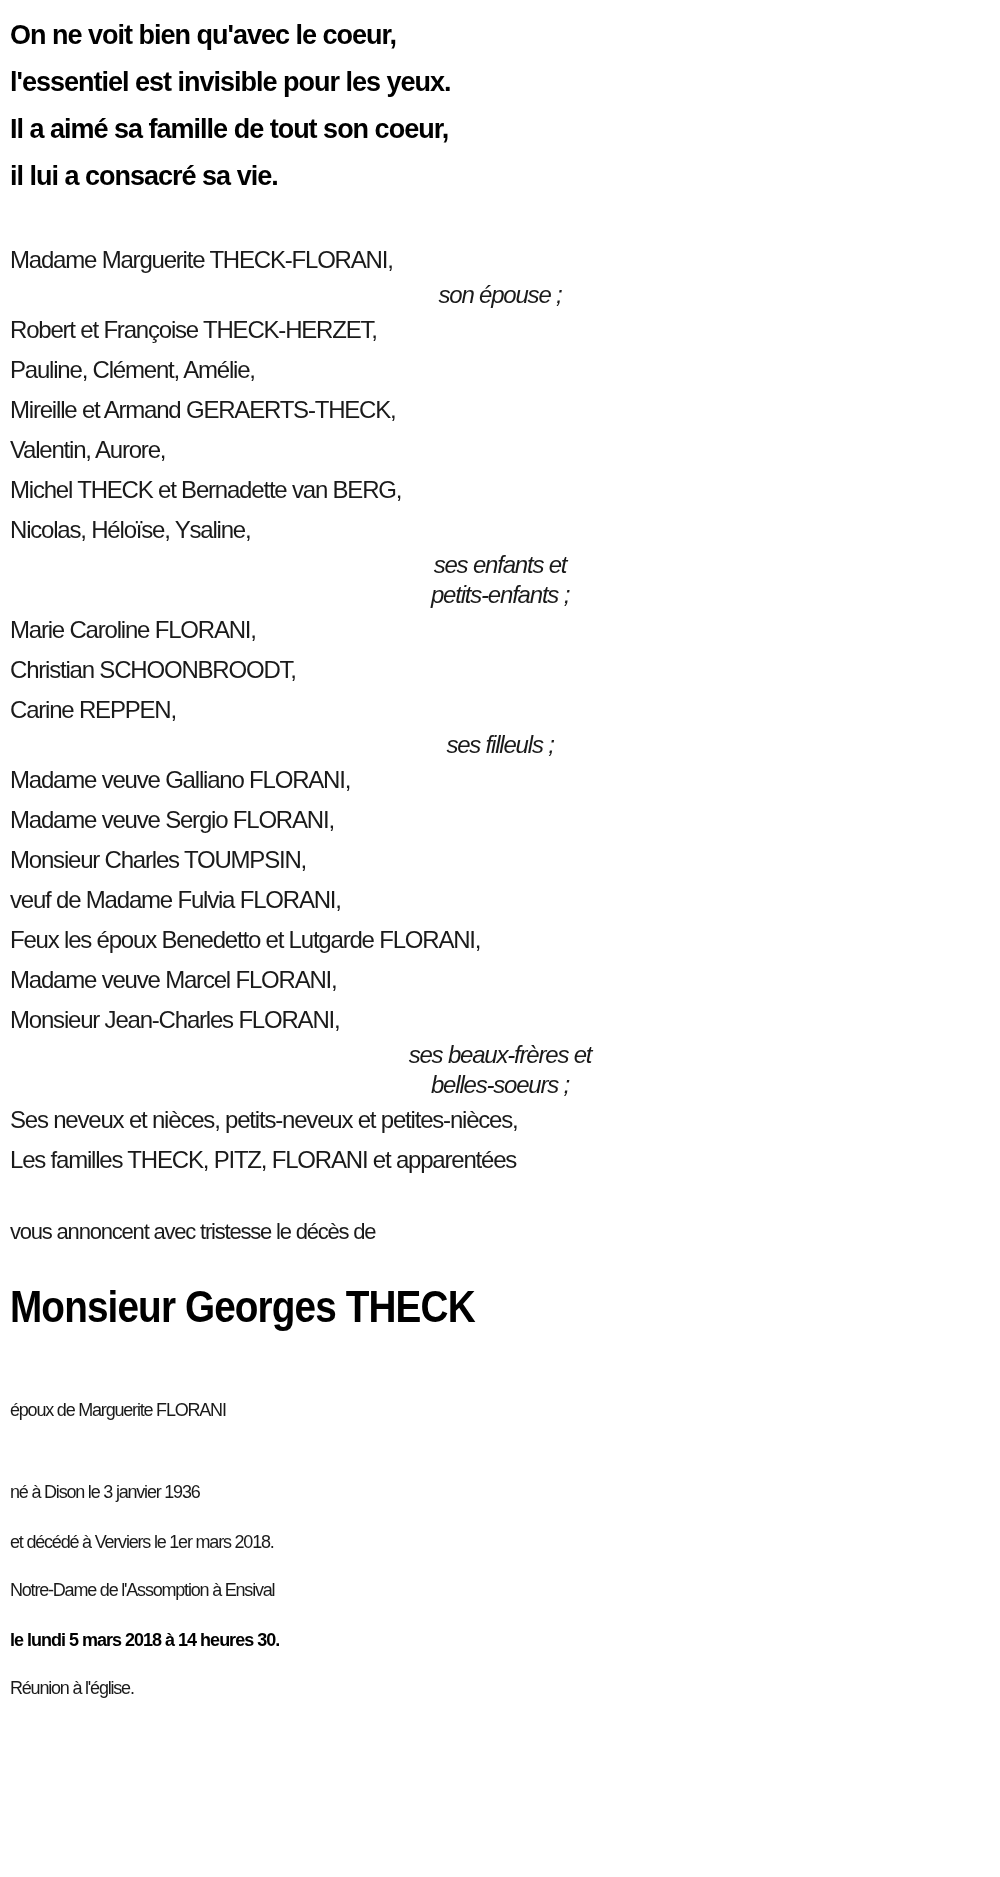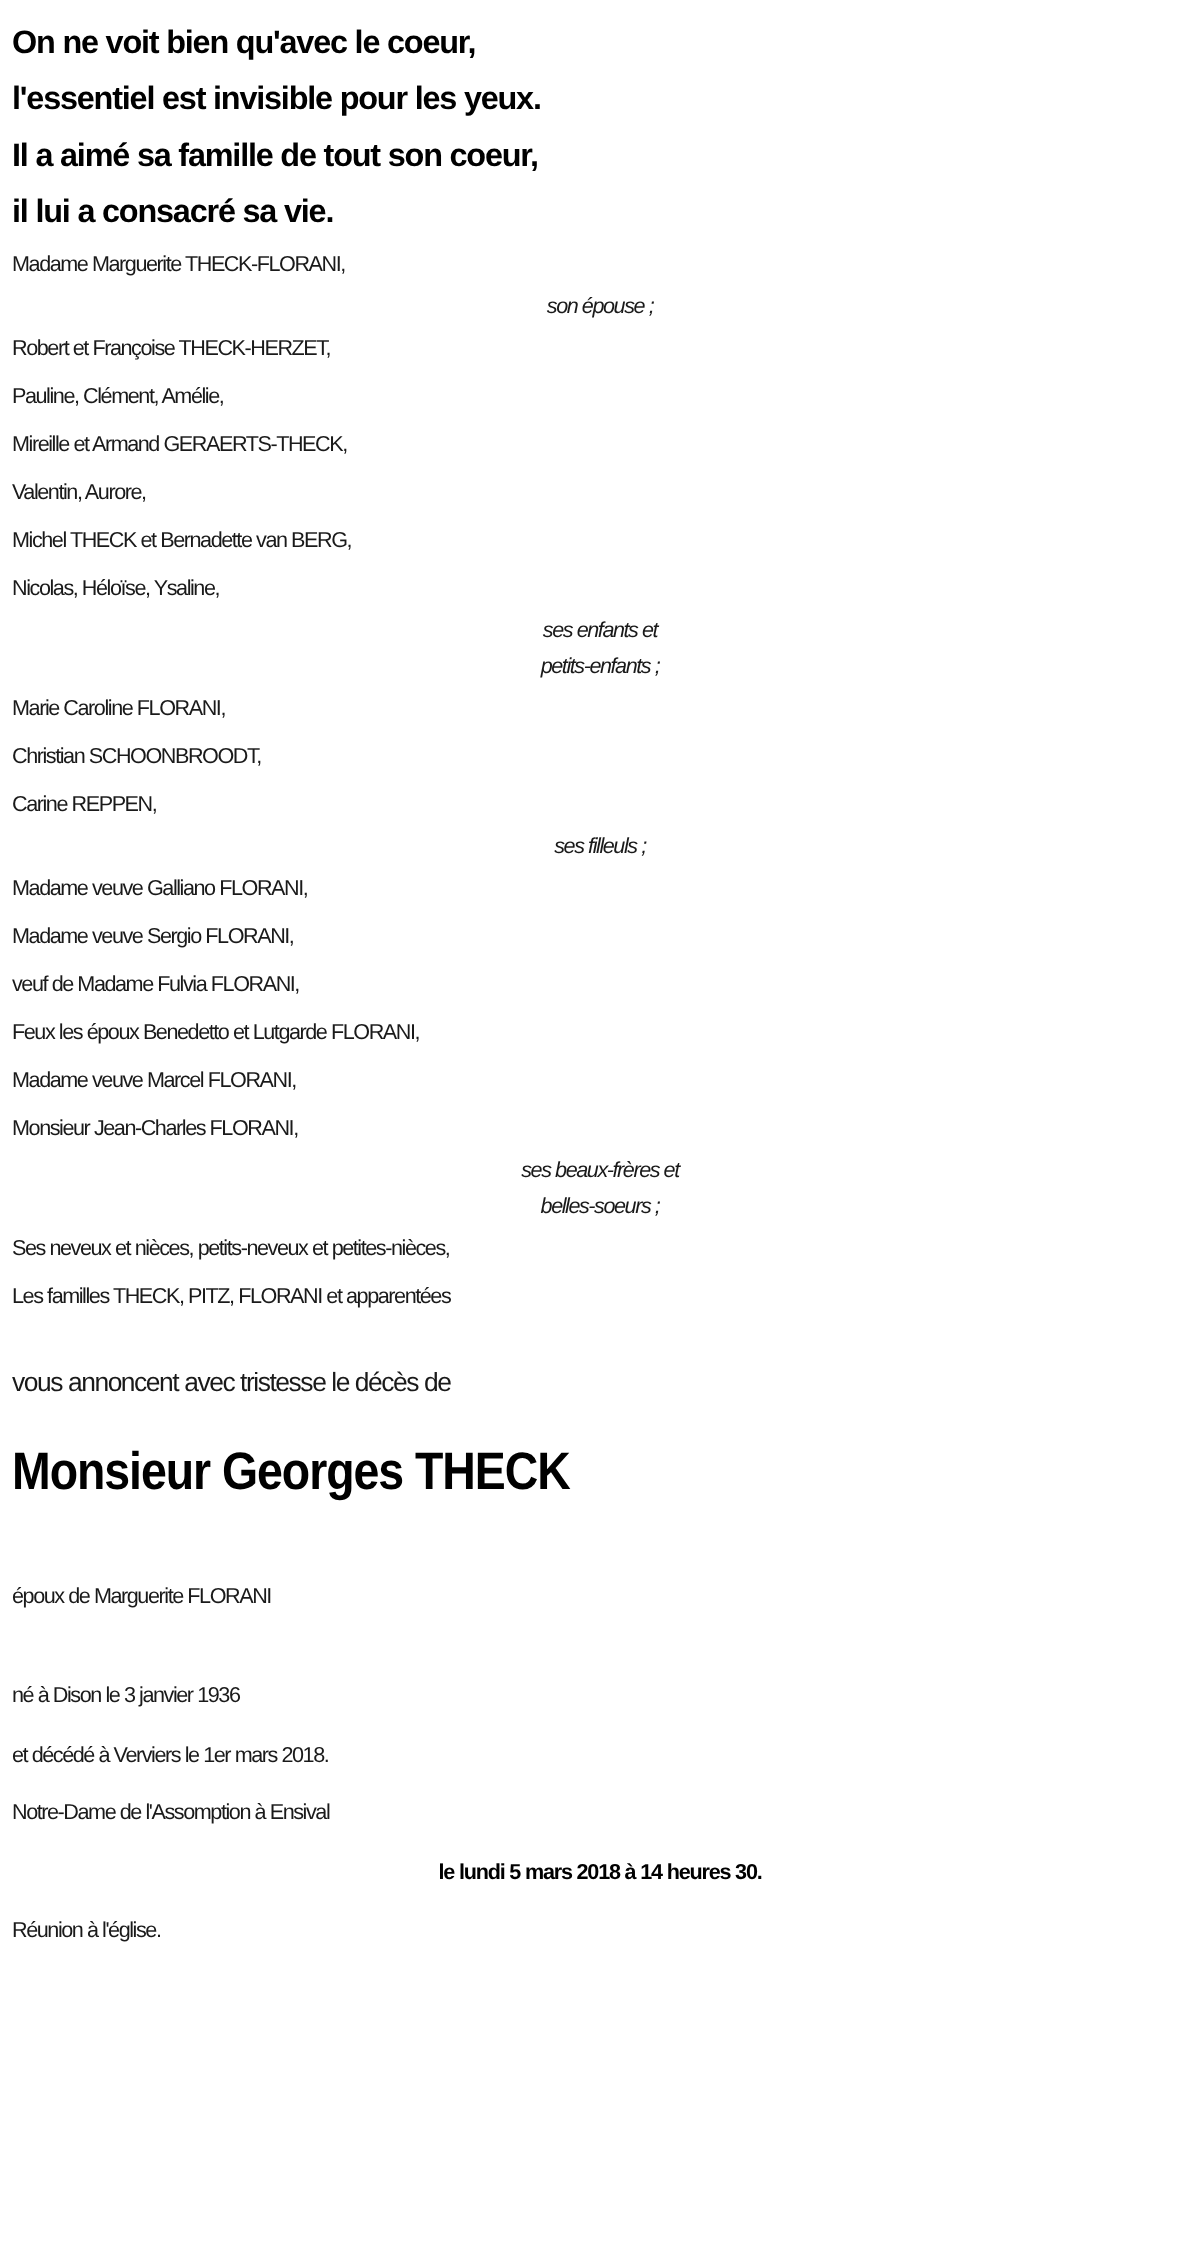--- a/index.html
+++ b/index.html
@@ -23,21 +23,22 @@
   
   .quote {
     color: #000000;
     font-weight: 700;
     font-size: 27px;
     line-height: 47px;
     letter-spacing: -1px;
   }
   
   .family {
-    font-size: 18px;
+    margin-top: 40px;
+    font-size: 24px;
     line-height: 40px;
     letter-spacing: -1.2px;
   }
   .name-line {
     text-align: left;
     white-space: nowrap;
   }
   .rel-line {
     text-align: center;
     font-style: italic;
@@ -68,21 +69,21 @@
   .body-text {
     font-size: 18px;
     line-height: 40px;
     letter-spacing: -1.2px;
   }
   .spouse-line   { margin-top: 48px; }
   .birth-line    { margin-top: 42px; }
   .death-line    { margin-top: 10px; }
   .repose-para   { margin-top: 10px; }
   .liturgy-para  { margin-top: 8px; }
-  .ceremony-line { margin-top: 10px; text-align: center; }
+  .ceremony-line { margin-top: 10px; }
   .meeting-line  { margin-top: 8px; }
   .b {
     font-weight: 700;
     color: #000000;
     letter-spacing: -1px;
   }
   .doc-line { white-space: nowrap; }
 </style>
 </head>
 <body>
@@ -117,20 +118,21 @@
     <div>
       <div class="name-line">Marie Caroline FLORANI,</div>
       <div class="name-line">Christian SCHOONBROODT,</div>
       <div class="name-line">Carine REPPEN,</div>
       <div class="rel-line">ses filleuls ;</div>
     </div>
 
     <div>
       <div class="name-line">Madame veuve Galliano FLORANI,</div>
       <div class="name-line">Madame veuve Sergio FLORANI,</div>
+      <div class="name-line">Monsieur Charles TOUMPSIN,</div>
       <div class="name-line">veuf de Madame Fulvia FLORANI,</div>
       <div class="name-line">Feux les époux Benedetto et Lutgarde FLORANI,</div>
       <div class="name-line">Madame veuve Marcel FLORANI,</div>
       <div class="name-line">Monsieur Jean-Charles FLORANI,</div>
       <div class="rel-line">ses beaux-frères et</div>
       <div class="rel-line">belles-soeurs ;</div>
     </div>
 
     <div>
       <div class="name-line">Ses neveux et nièces, petits-neveux et petites-nièces,</div>

